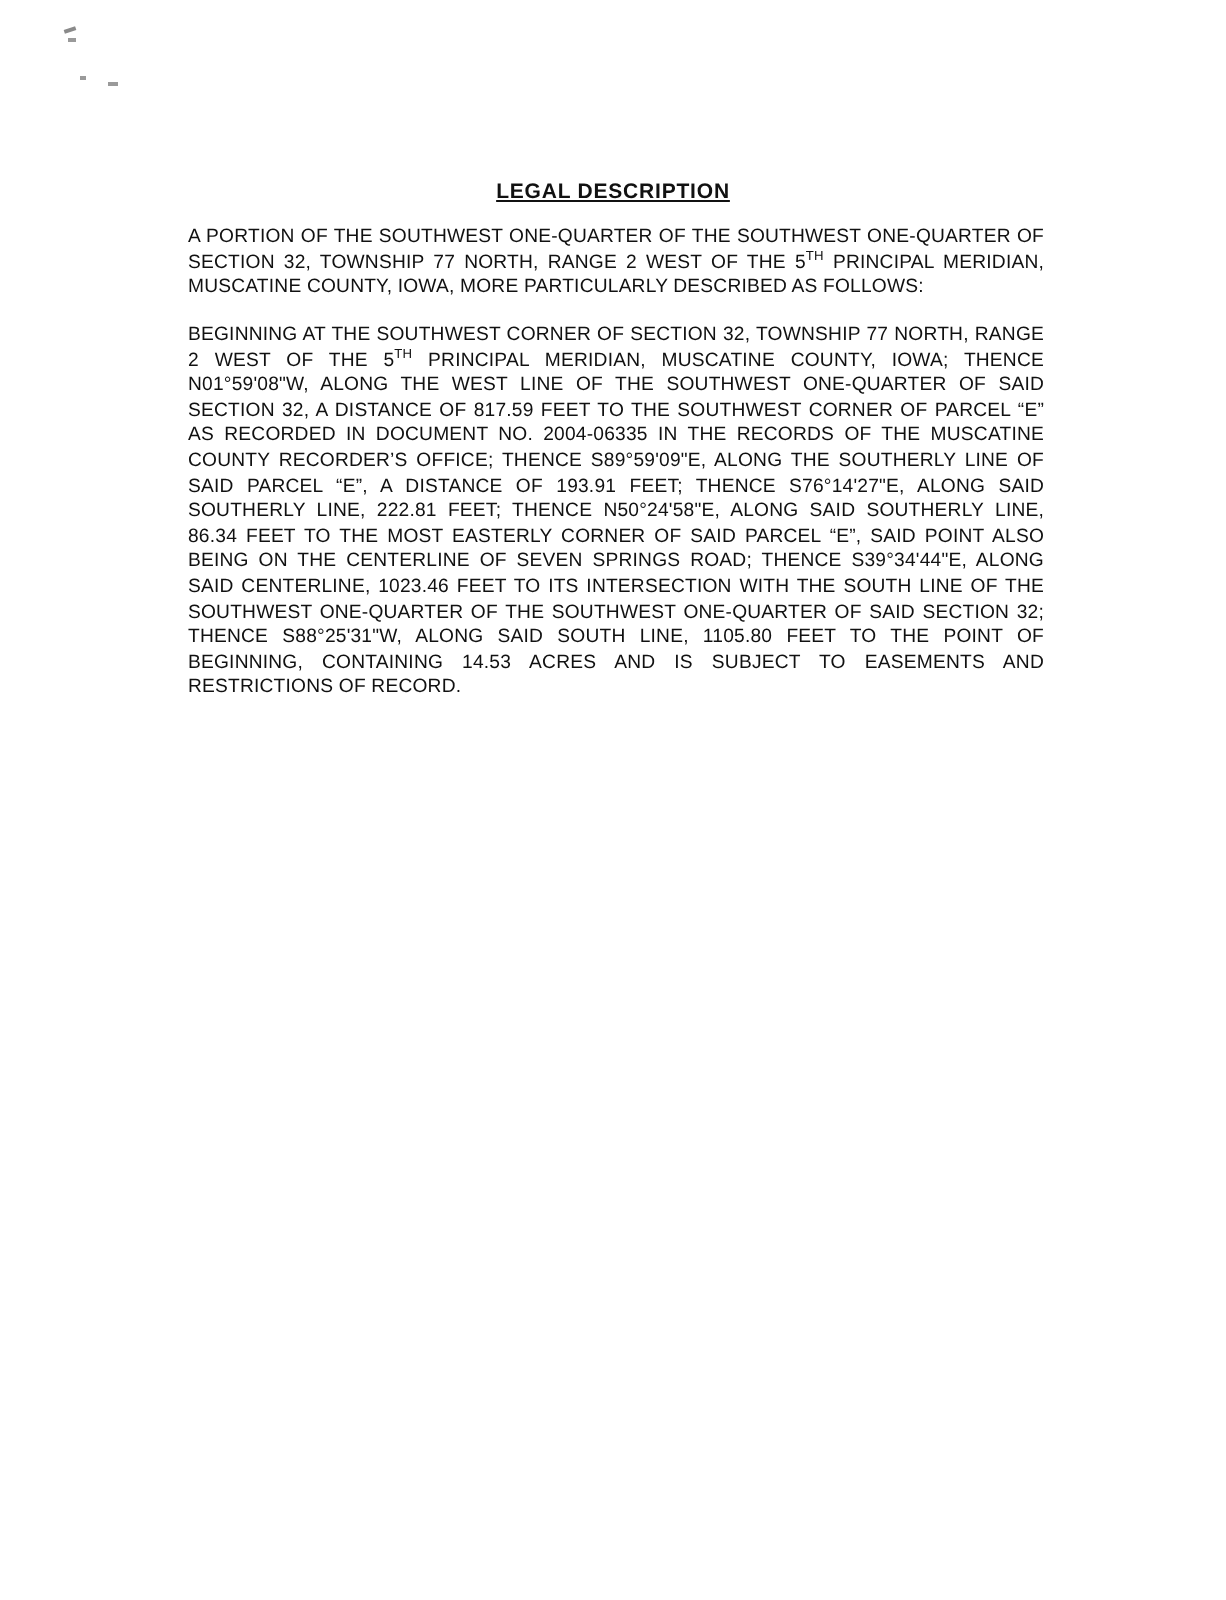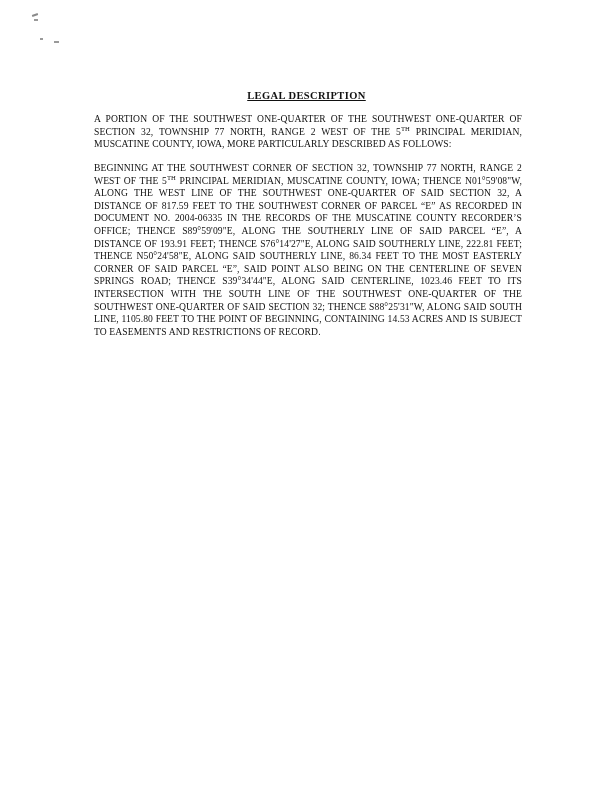--- a/index.html
+++ b/index.html
@@ -6,21 +6,21 @@
     margin: 0;
     padding: 0;
     background: #ffffff;
   }
   .page {
     position: relative;
     width: 613px;
     height: 623px;
     background: #ffffff;
     overflow: hidden;
-    font-family: Liberation Serif, serif;
+    font-family: Liberation Sans, sans-serif;
     color: #111111;
   }
   .scan-marks {
     position: absolute;
     top: 14px;
     left: 32px;
     width: 40px;
     height: 28px;
   }
   .scan-marks .m1 {

